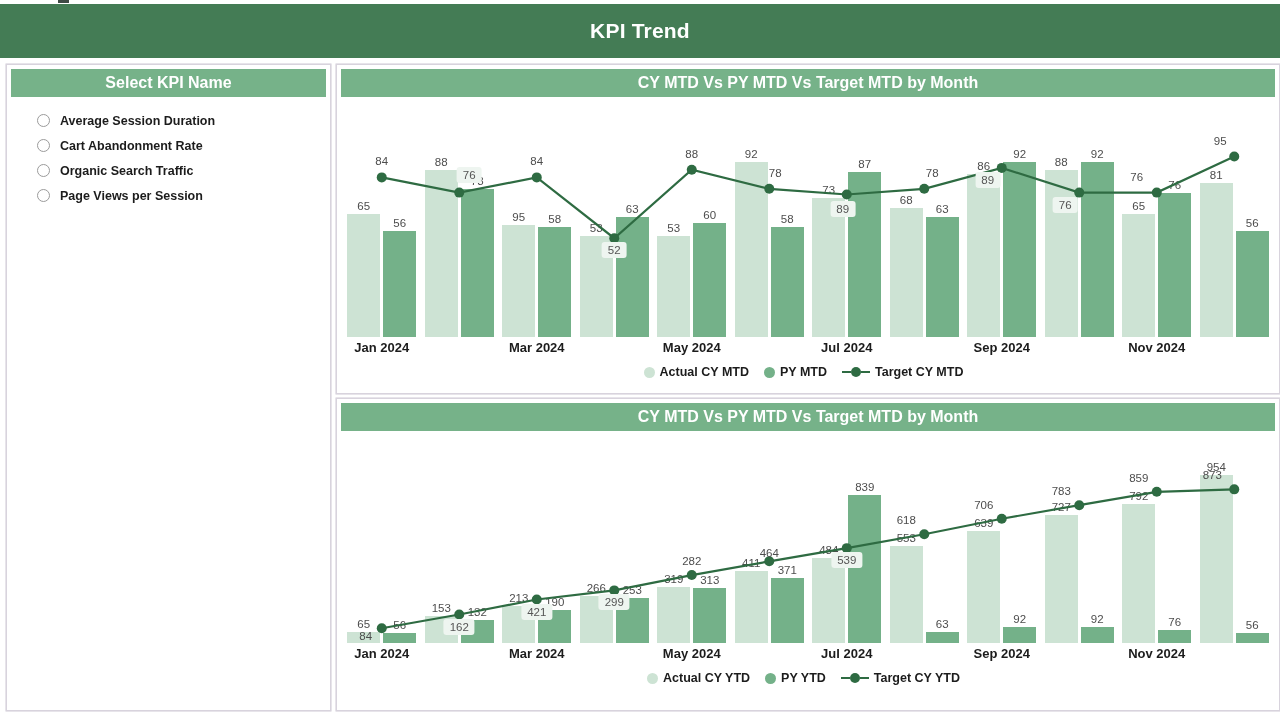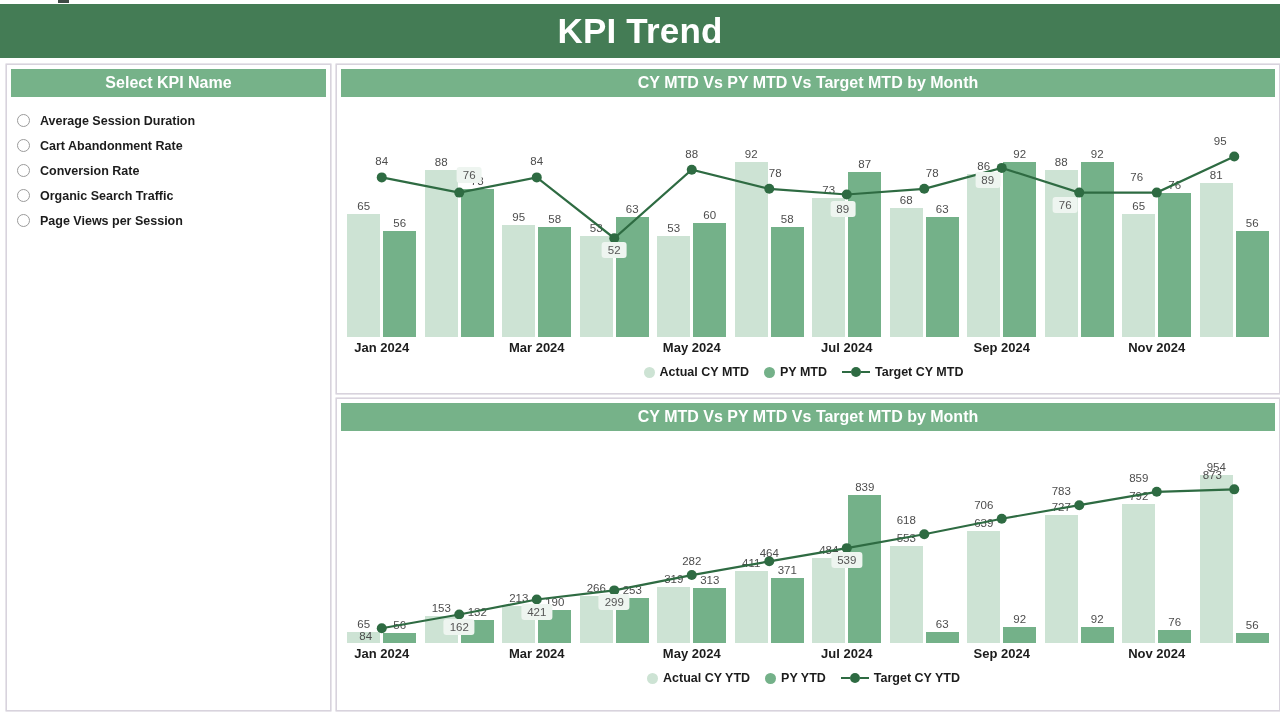--- a/index.html
+++ b/index.html
@@ -14,39 +14,39 @@
   
   .top-strip { position:absolute; left:0; top:0; width:1280px; height:4px; background:#ffffff; }
   .top-strip .nub { position:absolute; left:58px; top:0px; width:11px; height:3px; background:#3f4a45; }
 
   .title-banner {
     position:absolute; left:0; top:4px; width:1280px; height:54px;
     background:#447c55;
     display:flex; align-items:center; justify-content:center;
   }
   .title-banner .txt {
-    color:#ffffff; font-size:35px; font-weight:bold; letter-spacing:0.2px;
+    color:#ffffff; font-size:21px; font-weight:bold; letter-spacing:0.2px;
   }
 
   
   .panel {
     position:absolute; background:#ffffff;
     border:1px solid #d8d3dd;
     box-shadow: 0 0 0 0.5px #cfcad6;
   }
   .panel-hd {
     height:28px; background:#76b289;
     display:flex; align-items:center; justify-content:center;
     margin:4px 4px 0 4px;
   }
   .panel-hd .txt { color:#ffffff; font-size:16px; font-weight:bold; }
 
   
   #slicer { left:6px; top:64px; width:325px; height:647px; }
-  .slicer-list { padding:11px 0 0 10px; }
+  .slicer-list { padding:11px 0 0 30px; }
   .slicer-item {
     display:flex; align-items:center; height:25px; cursor:pointer;
   }
   .radio {
     width:13px; height:13px; border-radius:50%;
     border:1.4px solid #9b9b9b; background:#fff;
     margin-right:10px; flex:0 0 auto; position:relative;
   }
   .radio.on { border-color:#3a3a3a; }
   .radio.on::after {
@@ -112,24 +112,20 @@
       <div class="txt">Select KPI Name</div>
     </div>
     <div class="slicer-list" id="slicer-list">
         <div class="slicer-item">
           <span class="radio"></span>
           <span class="lbl">Average Session Duration</span>
         </div>
         <div class="slicer-item">
           <span class="radio"></span>
           <span class="lbl">Cart Abandonment Rate</span>
-        </div>
-        <div class="slicer-item">
-          <span class="radio"></span>
-          <span class="lbl">Conversion Rate</span>
         </div>
         <div class="slicer-item">
           <span class="radio"></span>
           <span class="lbl">Organic Search Traffic</span>
         </div>
         <div class="slicer-item">
           <span class="radio"></span>
           <span class="lbl">Page Views per Session</span>
         </div>
       </div>

